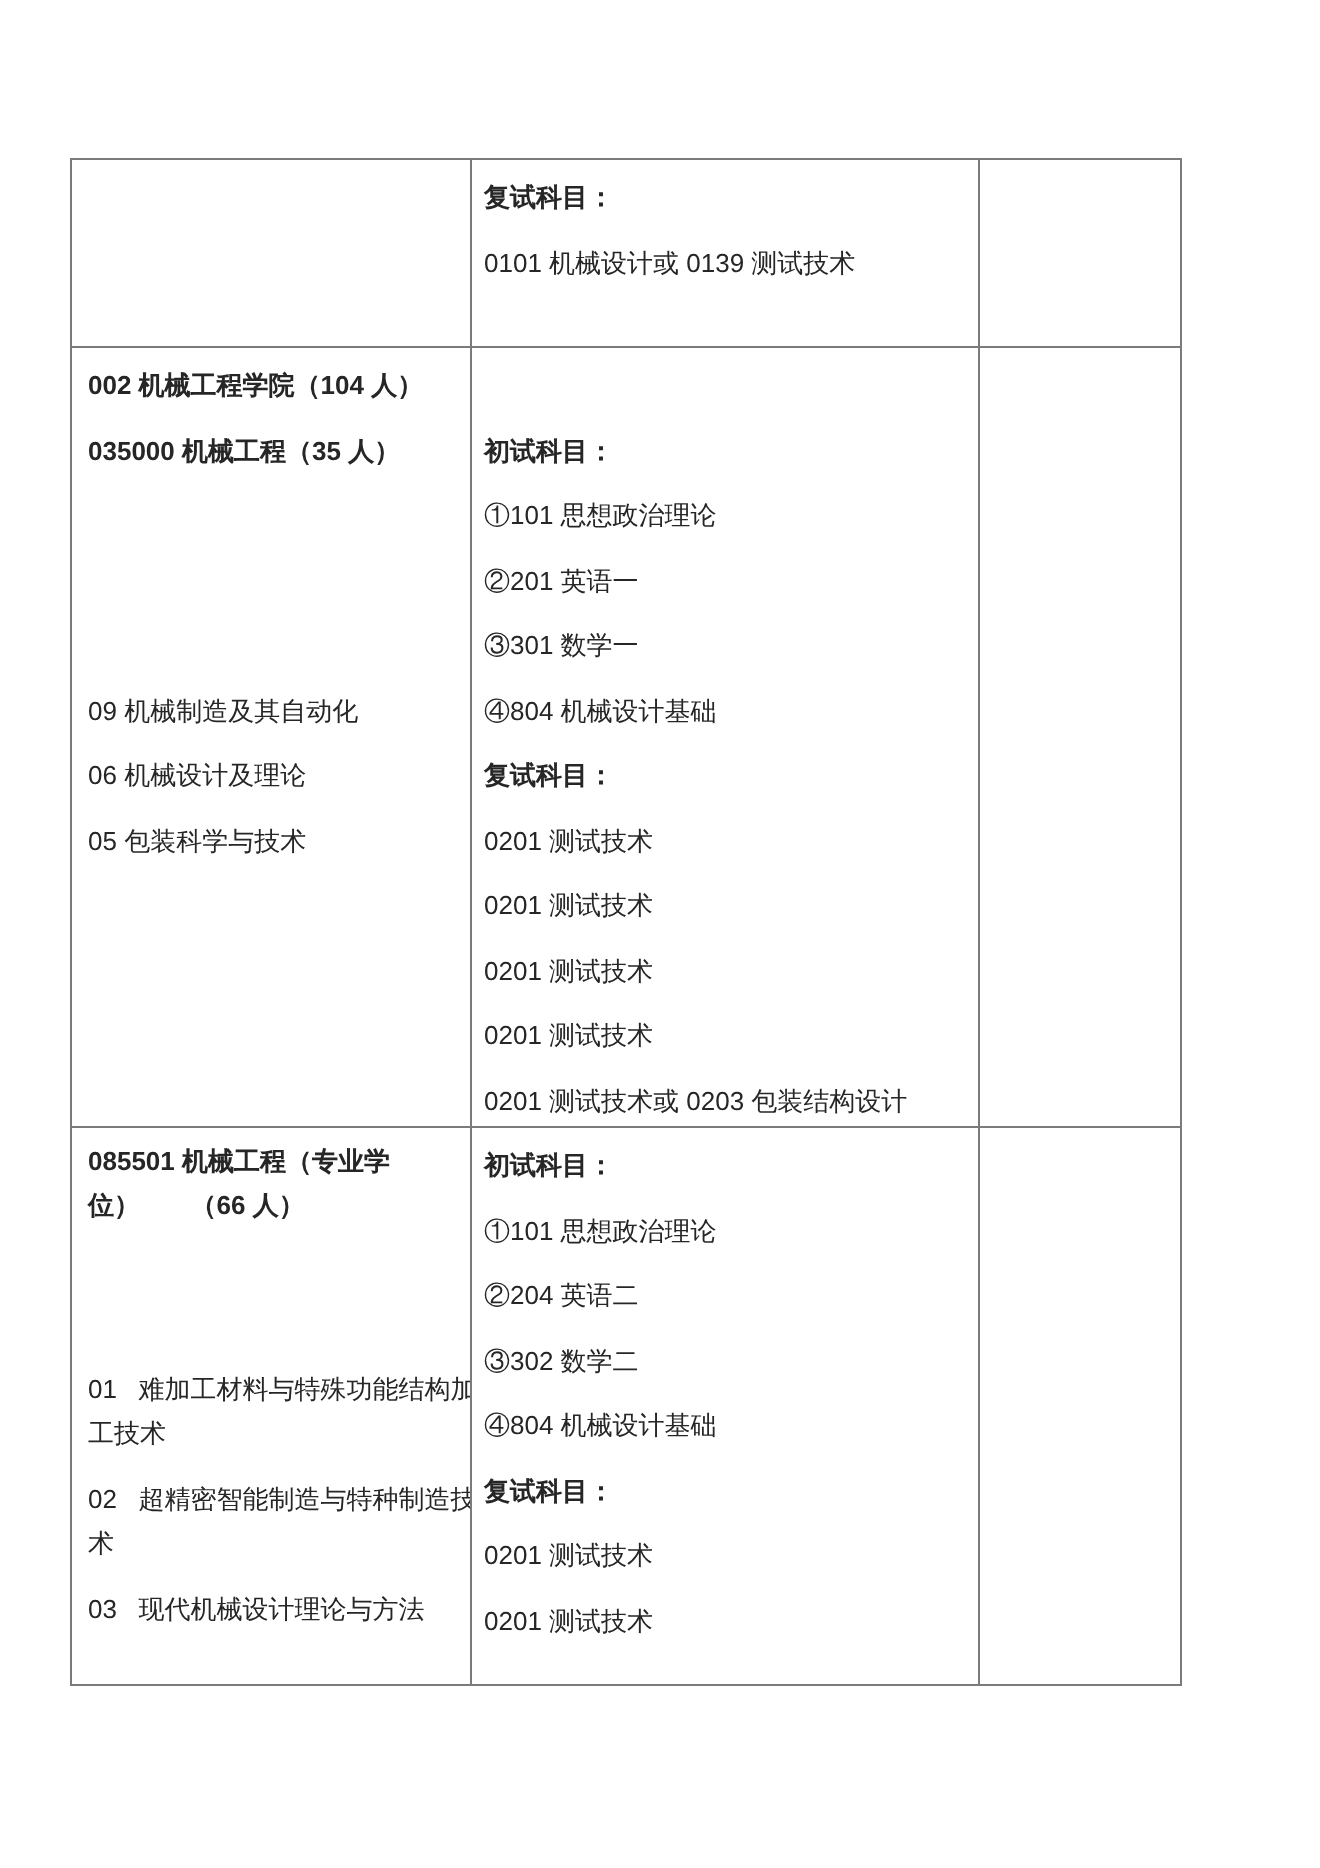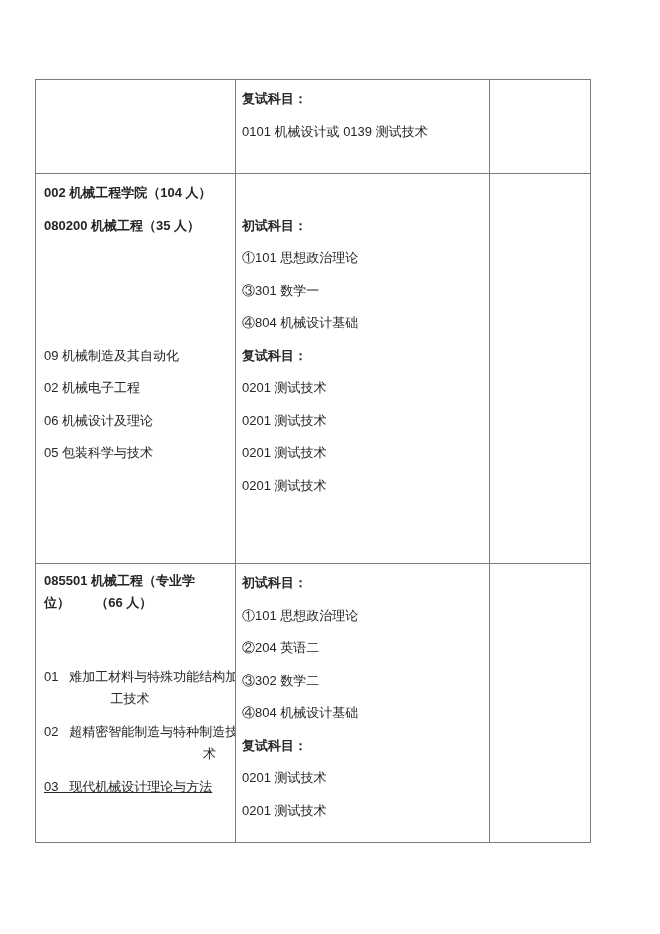--- a/index.html
+++ b/index.html
@@ -43,58 +43,59 @@
     line-height: 32.5px;
     min-height: 32.5px;
     white-space: pre;
   }
   .b { font-weight: bold; }
   .para {
     line-height: 22px;
     white-space: pre;
   }
   .prog-wrap { margin-top: 3px; }
-  .dir-1 { margin-top: 52px; text-align: center; }
-  .dir-2 { margin-top: 11px; text-align: right; }
-  .dir-3 { margin-top: 11px; text-decoration: underline; }
+  .dir-1 { margin-top: 70px; }
+  .dir-2 { margin-top: 11px; }
+  .dir-3 { margin-top: 11px; }
 </style>
 </head>
 <body>
 
 <div class="admissions-table">
 
   <div class="cell col-left"></div>
   <div class="cell col-mid">
     <div class="ln b">复试科目：</div>
     <div class="ln">0101 机械设计或 0139 测试技术</div>
   </div>
   <div class="cell last-col"></div>
 
   <div class="cell col-left">
     <div class="ln b">002 机械工程学院（104 人）</div>
-    <div class="ln b">080200 机械工程（35 人）</div>
+    <div class="ln b">035000 机械工程（35 人）</div>
     <div class="ln"></div>
     <div class="ln"></div>
     <div class="ln"></div>
     <div class="ln">09 机械制造及其自动化</div>
-    <div class="ln">02 机械电子工程</div>
     <div class="ln">06 机械设计及理论</div>
     <div class="ln">05 包装科学与技术</div>
   </div>
   <div class="cell col-mid">
     <div class="ln"></div>
     <div class="ln b">初试科目：</div>
     <div class="ln">①101 思想政治理论</div>
+    <div class="ln">②201 英语一</div>
     <div class="ln">③301 数学一</div>
     <div class="ln">④804 机械设计基础</div>
     <div class="ln b">复试科目：</div>
     <div class="ln">0201 测试技术</div>
     <div class="ln">0201 测试技术</div>
     <div class="ln">0201 测试技术</div>
     <div class="ln">0201 测试技术</div>
+    <div class="ln">0201 测试技术或 0203 包装结构设计</div>
   </div>
   <div class="cell last-col"></div>
 
   <div class="cell col-left last-row">
     <div class="para b prog-wrap">085501 机械工程（专业学
 位）       （66 人）</div>
     <div class="para dir-1">01   难加工材料与特殊功能结构加
 工技术</div>
     <div class="para dir-2">02   超精密智能制造与特种制造技
 术</div>

